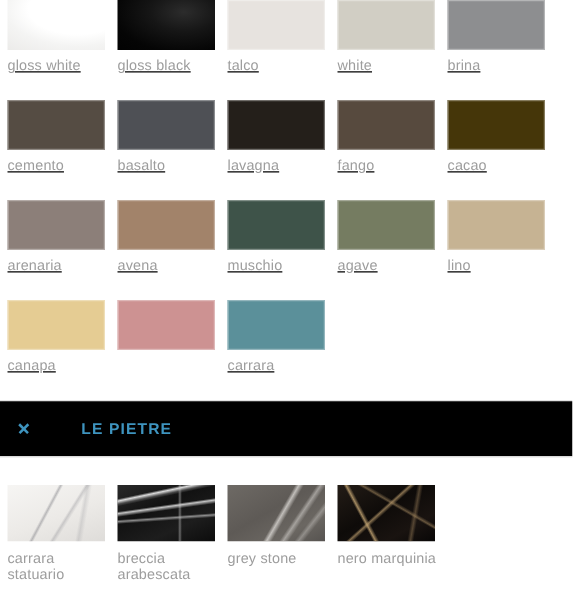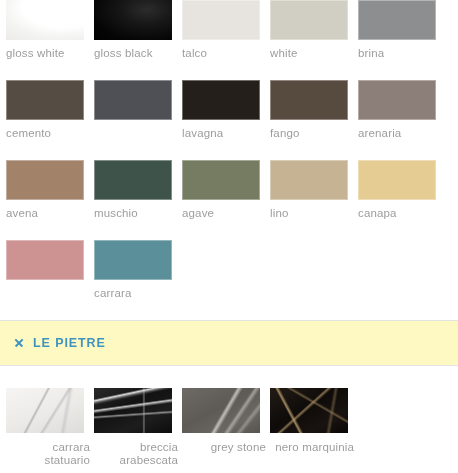--- a/index.html
+++ b/index.html
@@ -49,35 +49,36 @@
     width: 84px;
     font-size: 11.5px;
     line-height: 13px;
     color: #9d9d9d;
     letter-spacing: 0.15px;
     margin-top: 7px;
     word-wrap: break-word;
   }
 
   
-  .colour-grid .cell { margin-bottom: 20px; }
+  .colour-grid .cell { margin-bottom: 20px; text-decoration: underline; }
 
   
   .divider {
     width: 100%;
     height: 1px;
     background: #e3e3e3;
   }
   .section-bar {
     height: 44px;
     display: flex;
     align-items: center;
     padding-left: 14px;
     box-sizing: border-box;
-    background: #fef9c3;
+    background: #000000;
+    gap: 32px;
   }
   .close-icon {
     width: 10px;
     height: 10px;
     position: relative;
     margin-right: 9px;
     flex: 0 0 auto;
   }
   .close-icon::before,
   .close-icon::after {
@@ -93,21 +94,21 @@
   .close-icon::after  { transform: rotate(-45deg); }
   .section-title {
     font-size: 12.5px;
     font-weight: bold;
     letter-spacing: 0.9px;
     color: #3e94bf;
   }
 
   
   .stone-grid { padding-top: 22px; }
-  .stone-grid .label { margin-top: 8px; text-align: right; }
+  .stone-grid .label { margin-top: 8px; }
 
   .stone {
     width: 78px;
     height: 45px;
     display: block;
     position: relative;
     overflow: hidden;
     box-sizing: border-box;
   }
 
@@ -190,28 +191,33 @@
       <div class="cell">
         <span class="chip bordered" style="background: rgb(141, 142, 144);"></span>
         <span class="label">brina</span>
       </div>
       <div class="cell">
         <span class="chip bordered" style="background: rgb(85, 76, 67);"></span>
         <span class="label">cemento</span>
       </div>
       <div class="cell">
         <span class="chip bordered" style="background: rgb(78, 80, 85);"></span>
+        <span class="label">basalto</span>
       </div>
       <div class="cell">
         <span class="chip bordered" style="background: rgb(36, 31, 26);"></span>
         <span class="label">lavagna</span>
       </div>
       <div class="cell">
         <span class="chip bordered" style="background: rgb(87, 74, 62);"></span>
         <span class="label">fango</span>
+      </div>
+      <div class="cell">
+        <span class="chip bordered" style="background: rgb(69, 54, 9);"></span>
+        <span class="label">cacao</span>
       </div>
       <div class="cell">
         <span class="chip bordered" style="background: rgb(140, 127, 121);"></span>
         <span class="label">arenaria</span>
       </div>
       <div class="cell">
         <span class="chip bordered" style="background: rgb(162, 131, 106);"></span>
         <span class="label">avena</span>
       </div>
       <div class="cell">

